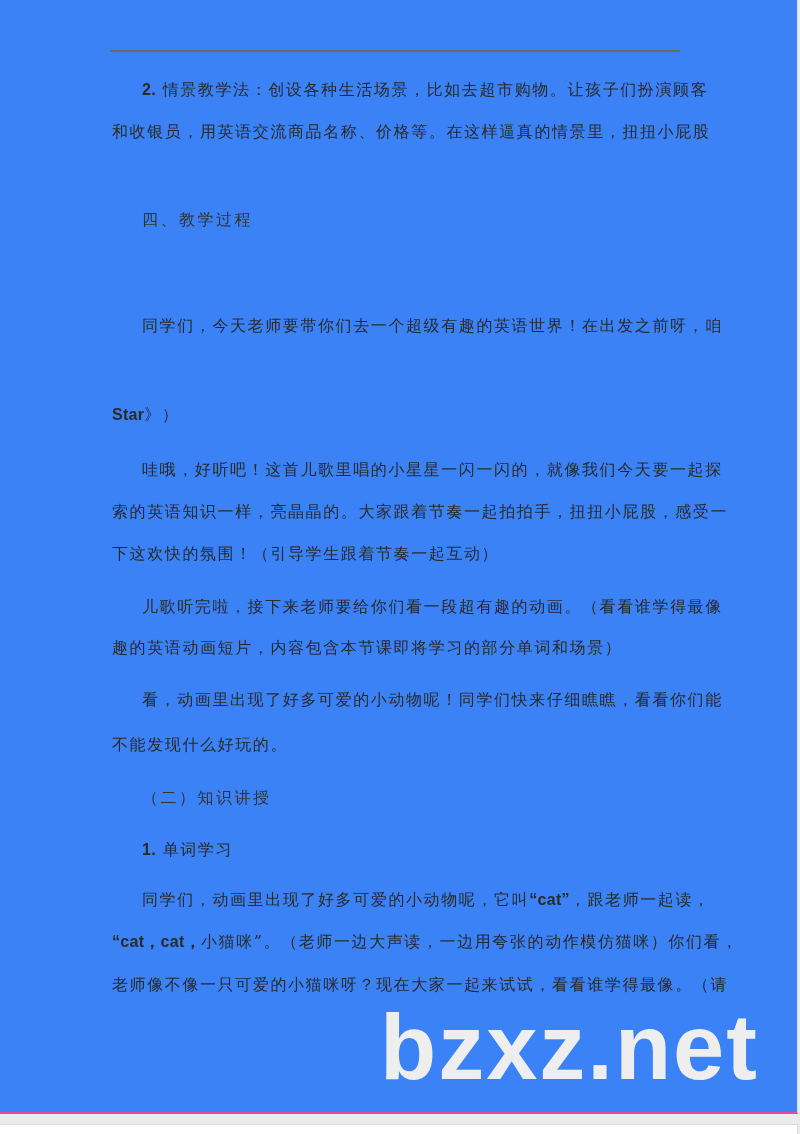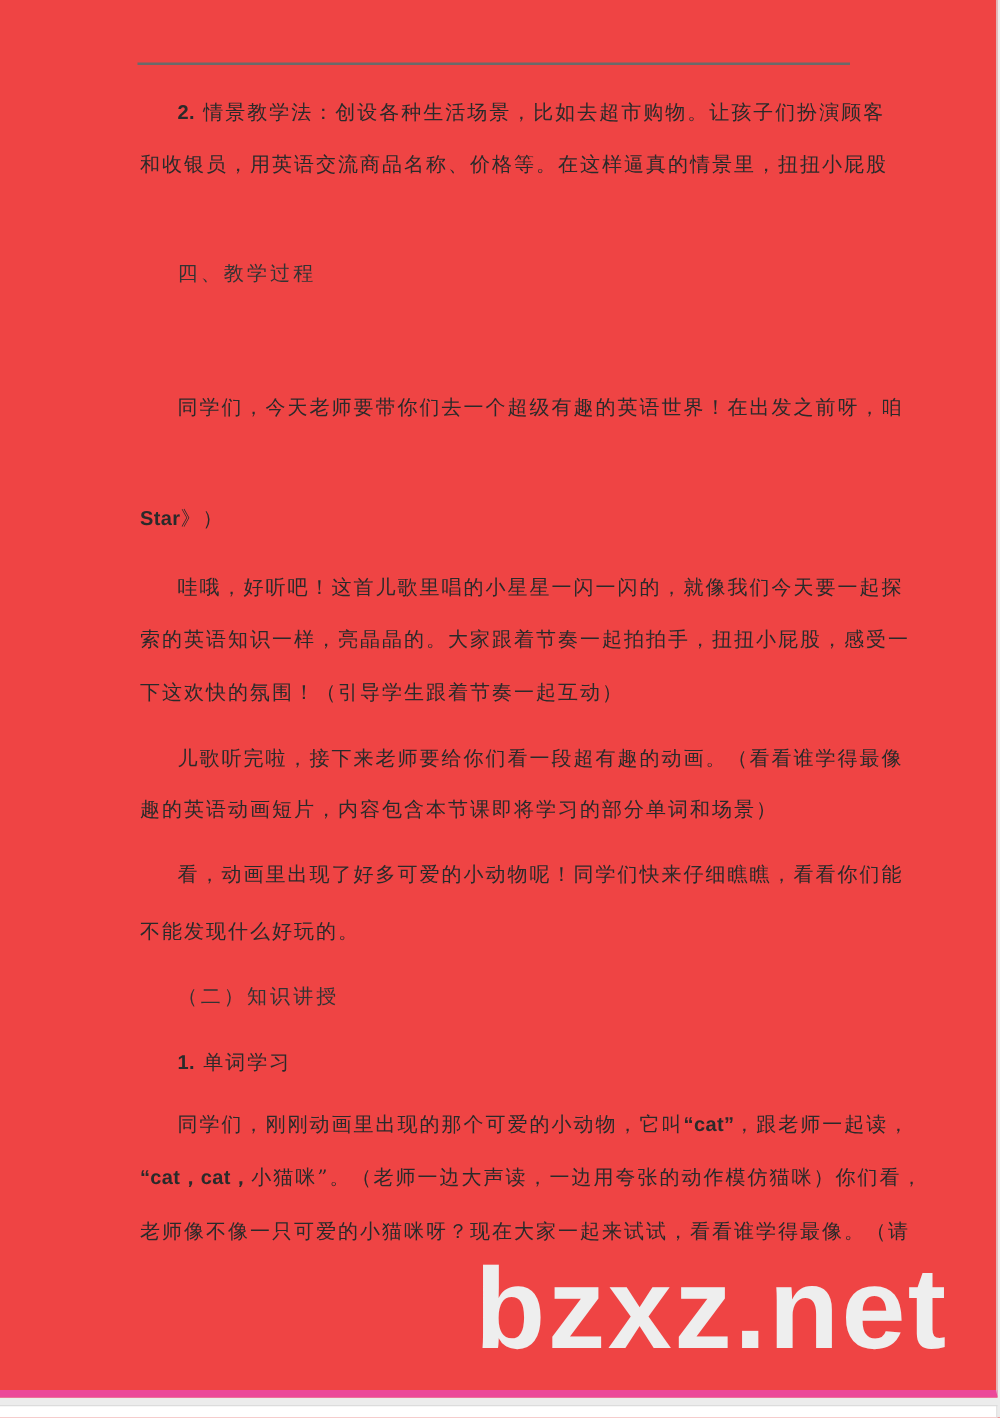--- a/index.html
+++ b/index.html
@@ -5,23 +5,23 @@
     html, body { margin: 0; padding: 0; }
     body {
       width: 800px; height: 1134px; overflow: hidden;
       background: #ececec;
       font-family: "DejaVu Serif", "Liberation Serif", serif;
       position: relative;
     }
     .page {
       position: absolute; left: 0; top: 0;
       width: 797px; height: 1112px;
-      background: #ef4444;
+      background: #3b82f6;
       border-right: 1px solid #dcdcdc;
-      border-bottom: 6px solid #ec4899;
+      border-bottom: 2px solid #ec4899;
     }
     .next-page {
       position: absolute; left: 0; top: 1124px;
       width: 797px; height: 20px;
       background: #ffffff;
       border-top: 1px solid #dcdcdc;
       border-right: 1px solid #dcdcdc;
     }
     .header-rule {
       position: absolute; left: 110px; top: 50px;
@@ -29,21 +29,21 @@
       border-top: 2px solid #6a6a6a;
     }
     .line {
       position: absolute; left: 112px; width: 570px;
       font-size: 16px; color: #2a2a2a;
       letter-spacing: 1.6px;
       white-space: nowrap;
       line-height: 20px;
     }
     .indent { left: 142px; }
-    .heading { letter-spacing: 2.5px; color: #333; font-family: Liberation Serif, serif; }
+    .heading { letter-spacing: 2.5px; color: #333; }
     .latin { font-family: "Liberation Sans", "DejaVu Sans", sans-serif; font-weight: bold; letter-spacing: 0.3px; }
     .watermark {
       position: absolute; left: 380px; top: 995px;
       font-family: "Liberation Sans", "DejaVu Sans", sans-serif;
       font-weight: bold; font-size: 92px;
       color: #eeeeee; letter-spacing: 2px;
       white-space: nowrap;
     }
   </style>
 </head>
@@ -67,20 +67,20 @@
   <div class="line indent" style="top:597px">儿歌听完啦，接下来老师要给你们看一段超有趣的动画。（看看谁学得最像</div>
   <div class="line" style="top:638px">趣的英语动画短片，内容包含本节课即将学习的部分单词和场景）</div>
 
   <div class="line indent" style="top:690px">看，动画里出现了好多可爱的小动物呢！同学们快来仔细瞧瞧，看看你们能</div>
   <div class="line" style="top:735px">不能发现什么好玩的。</div>
 
   <div class="line indent heading" style="top:788px">（二）知识讲授</div>
 
   <div class="line indent" style="top:840px"><span class="latin">1.</span><span> 单词学习</span></div>
 
-  <div class="line indent" style="top:890px"><span>同学们，刚刚动画里出现的那个可爱的小动物，它叫</span><span class="latin">“cat”</span><span>，跟老师一起读，</span></div>
+  <div class="line indent" style="top:890px"><span>同学们，动画里出现了好多可爱的小动物呢，它叫</span><span class="latin">“cat”</span><span>，跟老师一起读，</span></div>
   <div class="line" style="top:932px"><span class="latin">“cat，cat，</span><span>小猫咪”。（老师一边大声读，一边用夸张的动作模仿猫咪）你们看，</span></div>
   <div class="line" style="top:975px">老师像不像一只可爱的小猫咪呀？现在大家一起来试试，看看谁学得最像。（请</div>
 
   <div class="watermark">bzxz.net</div>
 </div>
 
 <div class="next-page"></div>
 
 </body></html>

